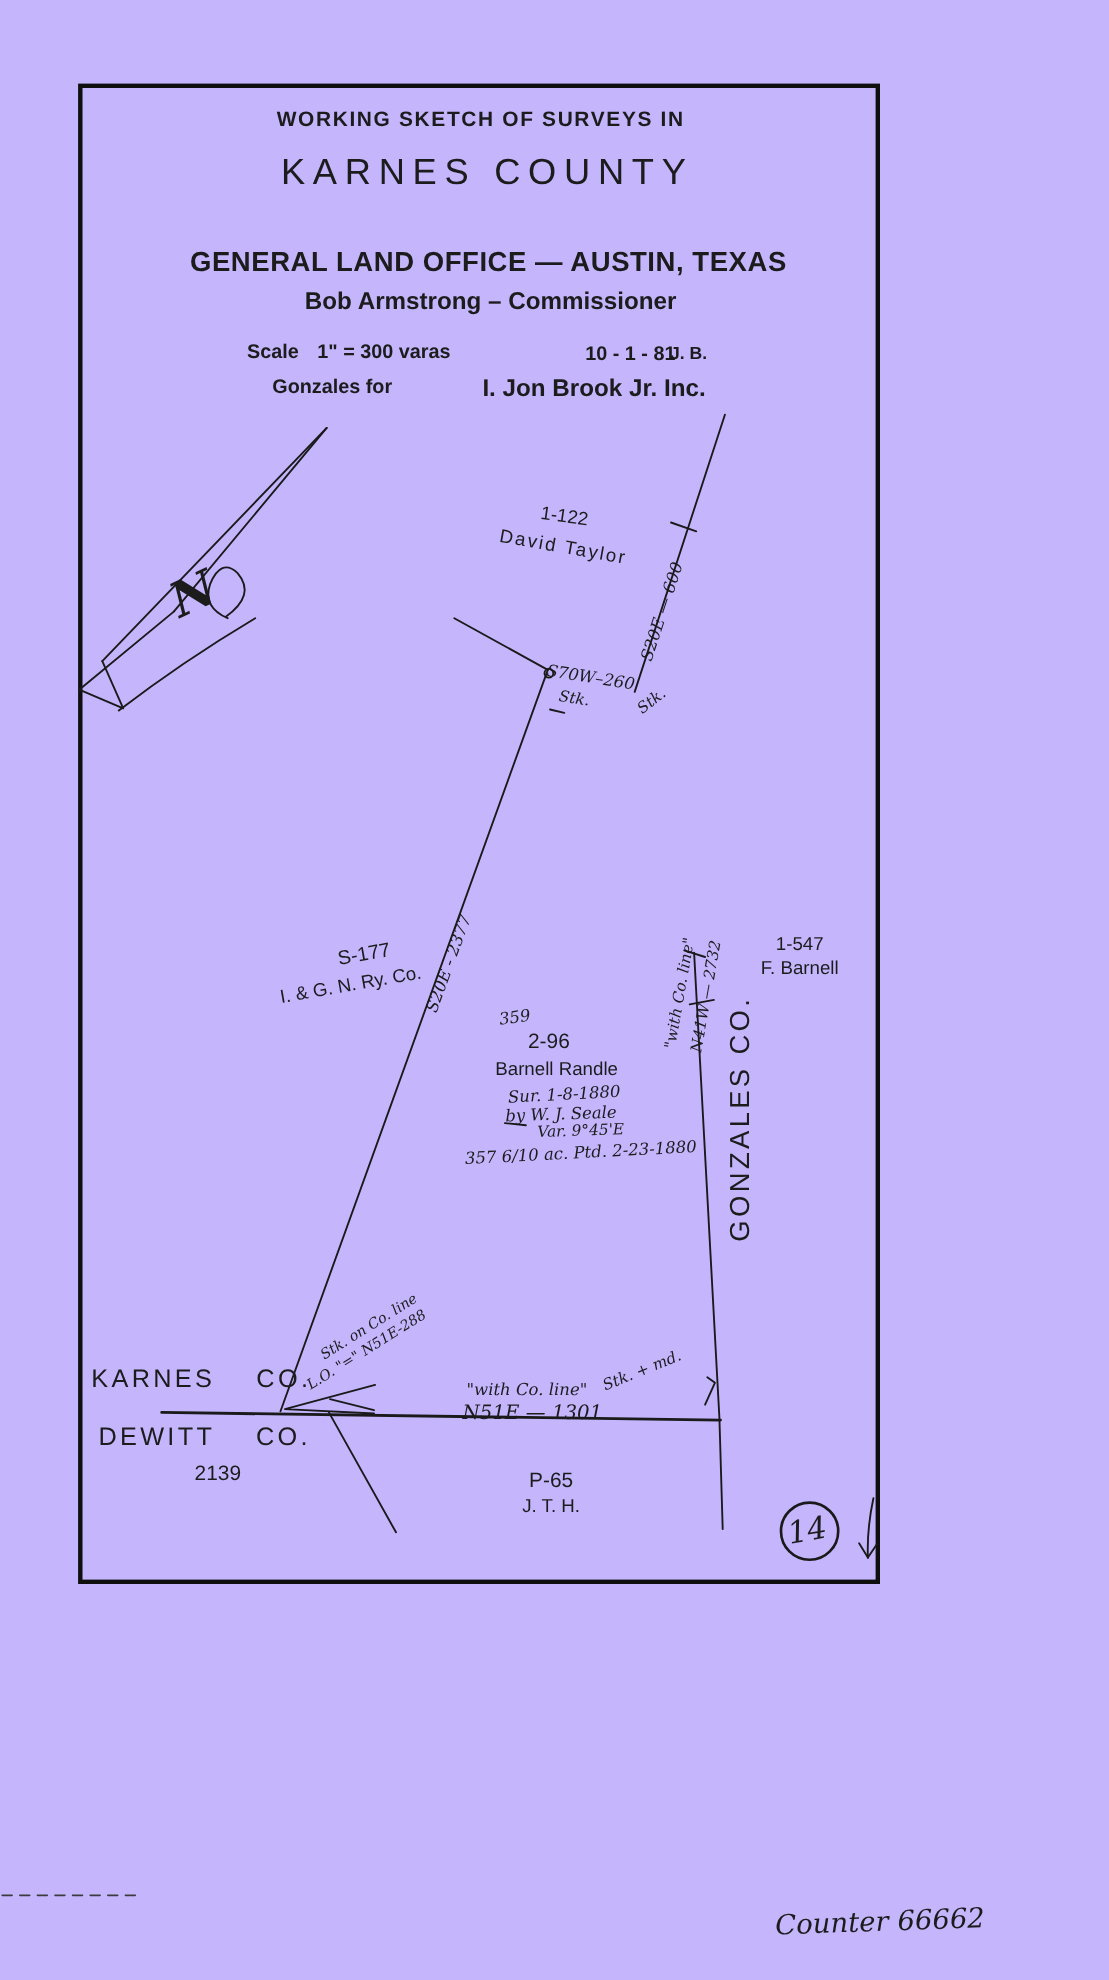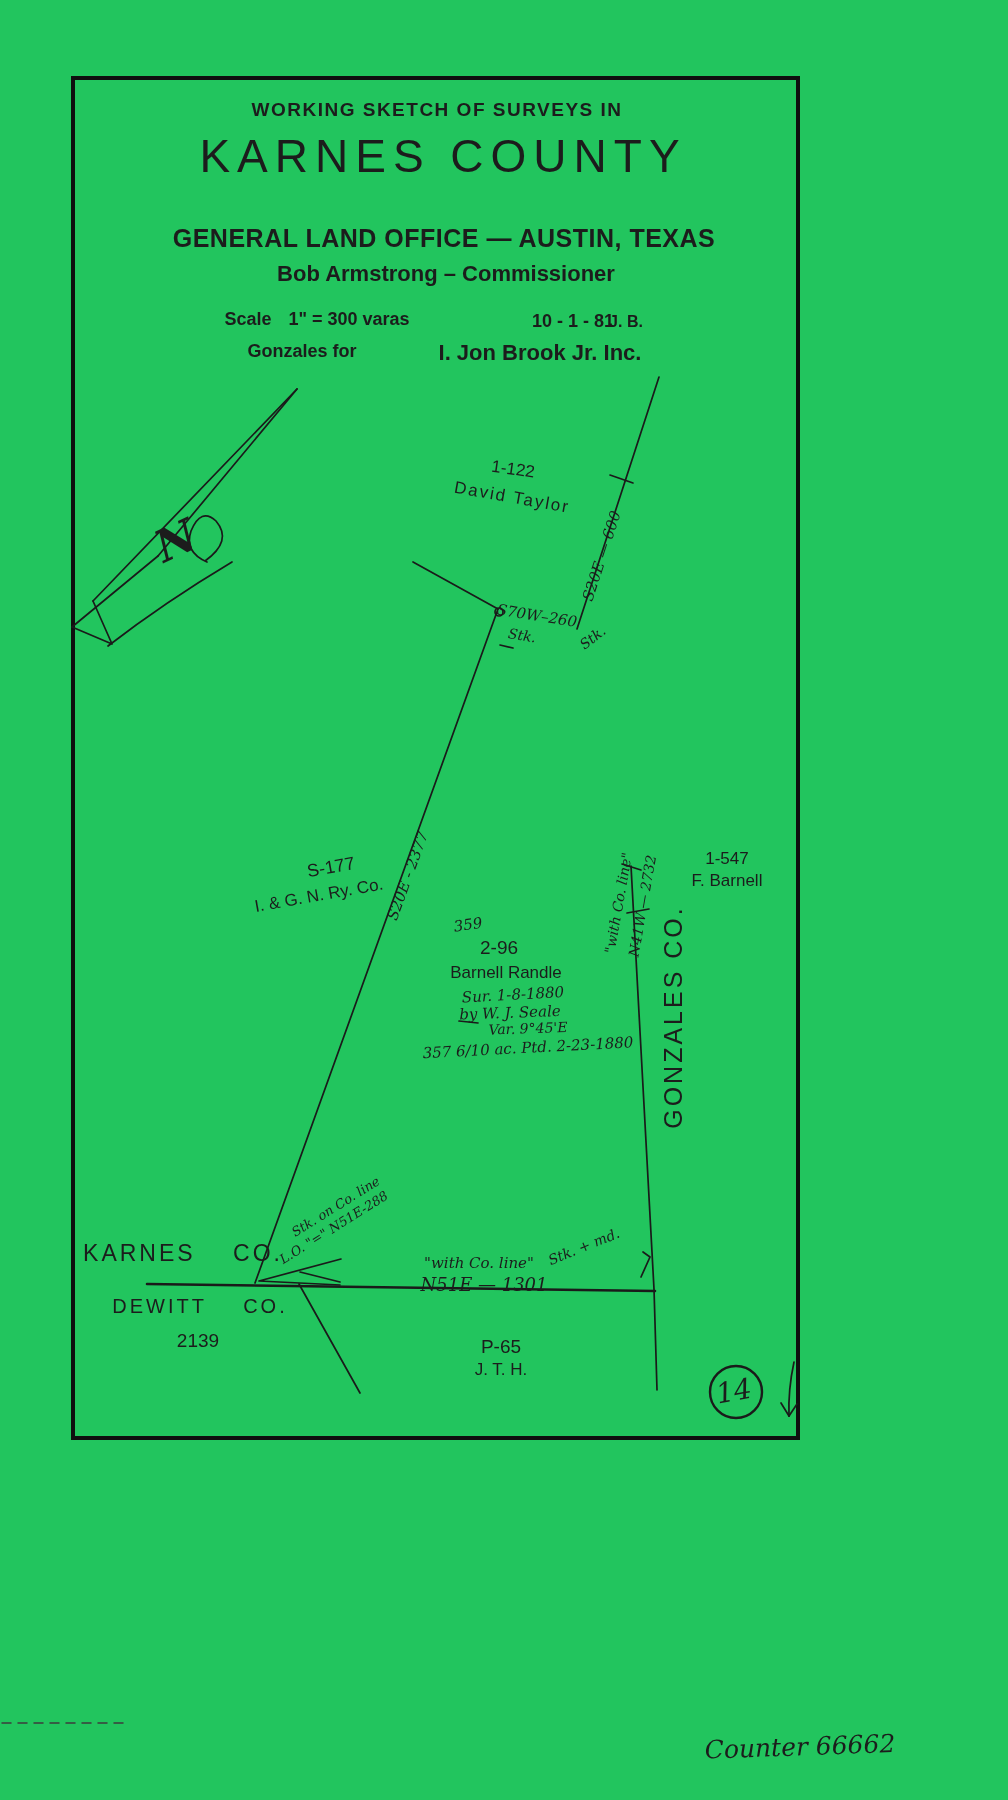--- a/index.html
+++ b/index.html
@@ -1,17 +1,17 @@
 <!DOCTYPE html>
 <html><head>
 <meta charset="utf-8">
 <style>
   *{margin:0;padding:0;box-sizing:border-box}
   html,body{background:#e9e9e7}
-  .page{position:relative;width:1008px;height:1800px;margin:0 auto;background:#22c55e;
+  .page{position:relative;width:1008px;height:1800px;margin:0 auto;background:#c4b5fd;
         font-family:"Liberation Sans",sans-serif;color:#1c1c1c;overflow:hidden}
   .border-rect{position:absolute;left:71px;top:76px;width:729px;height:1364px;
                border:4px solid #0f0f0f}
   .lbl{position:absolute;white-space:nowrap;line-height:1.1;
        transform:translate(-50%,-50%) rotate(var(--r,0deg));}
   .bold{font-weight:bold}
   .hand{font-family:"DejaVu Serif",serif;font-style:italic}
   svg.overlay{position:absolute;left:0;top:0;pointer-events:none}
   svg.overlay path, svg.overlay circle{fill:none;stroke:#1a1a1a;stroke-width:1.7;
        stroke-linecap:round;stroke-linejoin:round}
@@ -71,21 +71,21 @@
       <path d="M789,1416 L781,1403"></path>
       <path d="M789,1416 L797,1404"></path>
     </g>
 
     <g>
       <path d="M2,1723 L130,1723" style="stroke-dasharray:9 7;stroke-width:1.5;stroke:#3c3c3c"></path>
     </g>
   </svg>
 
   <span class="lbl bold" style="left:437px;top:110px;font-size:19px;letter-spacing:1.5px">WORKING SKETCH OF SURVEYS IN</span>
-  <span class="lbl" style="left:443px;top:156px;font-size:46px;letter-spacing:7px">KARNES COUNTY</span>
+  <span class="lbl" style="left:443px;top:156px;font-size:33px;letter-spacing:7px">KARNES COUNTY</span>
   <span class="lbl bold" style="left:446px;top:274px;font-size:22px">Bob Armstrong – Commissioner</span>
   <span class="lbl bold" style="left:444px;top:239px;font-size:25px;letter-spacing:0.5px">GENERAL LAND OFFICE — AUSTIN, TEXAS</span>
   <span class="lbl bold" style="left:248px;top:320px;font-size:18px">Scale</span>
   <span class="lbl bold" style="left:349px;top:320px;font-size:18px">1" = 300 varas</span>
   <span class="lbl bold" style="left:573px;top:322px;font-size:18px">10 - 1 - 81</span>
   <span class="lbl bold" style="left:626px;top:322px;font-size:16px">J. B.</span>
   <span class="lbl bold" style="left:302px;top:352px;font-size:18px">Gonzales for</span>
   <span class="lbl bold" style="left:540px;top:353px;font-size:22px">I. Jon Brook Jr. Inc.</span>
 
   <span class="lbl hand bold" style="left:176px;top:541px;font-size:44px;--r:-25deg">N</span>
@@ -111,21 +111,21 @@
   <span class="lbl hand" style="left:528px;top:1048px;font-size:15px;--r:-3deg">357 6/10 ac. Ptd. 2-23-1880</span>
 
   <span class="lbl hand" style="left:619px;top:903px;font-size:14px;--r:-80deg">"with Co. line"</span>
   <span class="lbl hand" style="left:643px;top:906px;font-size:14px;--r:-80deg">N41W — 2732</span>
 
   <span class="lbl" style="left:727px;top:859px;font-size:17px">1-547</span>
   <span class="lbl" style="left:727px;top:881px;font-size:17px">F. Barnell</span>
   <span class="lbl" style="left:674px;top:1017px;font-size:25px;letter-spacing:3px;--r:-90deg">GONZALES CO.</span>
 
   <span class="lbl" style="left:183px;top:1254px;font-size:23px;letter-spacing:3px;word-spacing:28px">KARNES CO.</span>
-  <span class="lbl" style="left:200px;top:1306px;font-size:20px;letter-spacing:3px;word-spacing:28px">DEWITT CO.</span>
+  <span class="lbl" style="left:186px;top:1306px;font-size:23px;letter-spacing:3px;word-spacing:28px">DEWITT CO.</span>
   <span class="lbl" style="left:198px;top:1341px;font-size:19px">2139</span>
 
   <span class="lbl hand" style="left:479px;top:1263px;font-size:15px">"with Co. line"</span>
   <span class="lbl hand" style="left:484px;top:1285px;font-size:18px">N51E — 1301</span>
   <span class="lbl hand" style="left:584px;top:1247px;font-size:14px;--r:-22deg">Stk. + md.</span>
   <span class="lbl hand" style="left:336px;top:1207px;font-size:13px;--r:-32deg">Stk. on Co. line</span>
   <span class="lbl hand" style="left:334px;top:1228px;font-size:13px;--r:-32deg">L.O. "=" N51E-288</span>
 
   <span class="lbl" style="left:501px;top:1347px;font-size:19px">P-65</span>
   <span class="lbl" style="left:501px;top:1370px;font-size:17px">J. T. H.</span>

